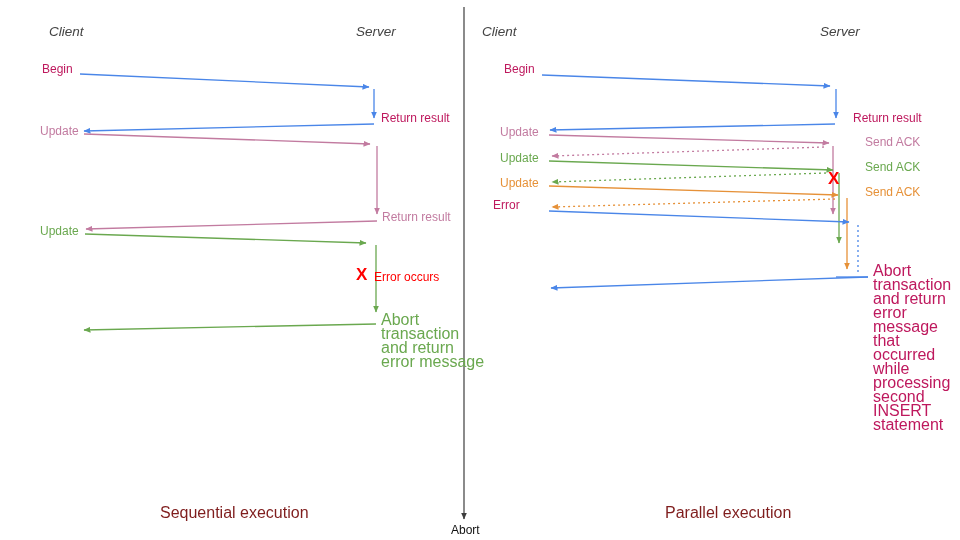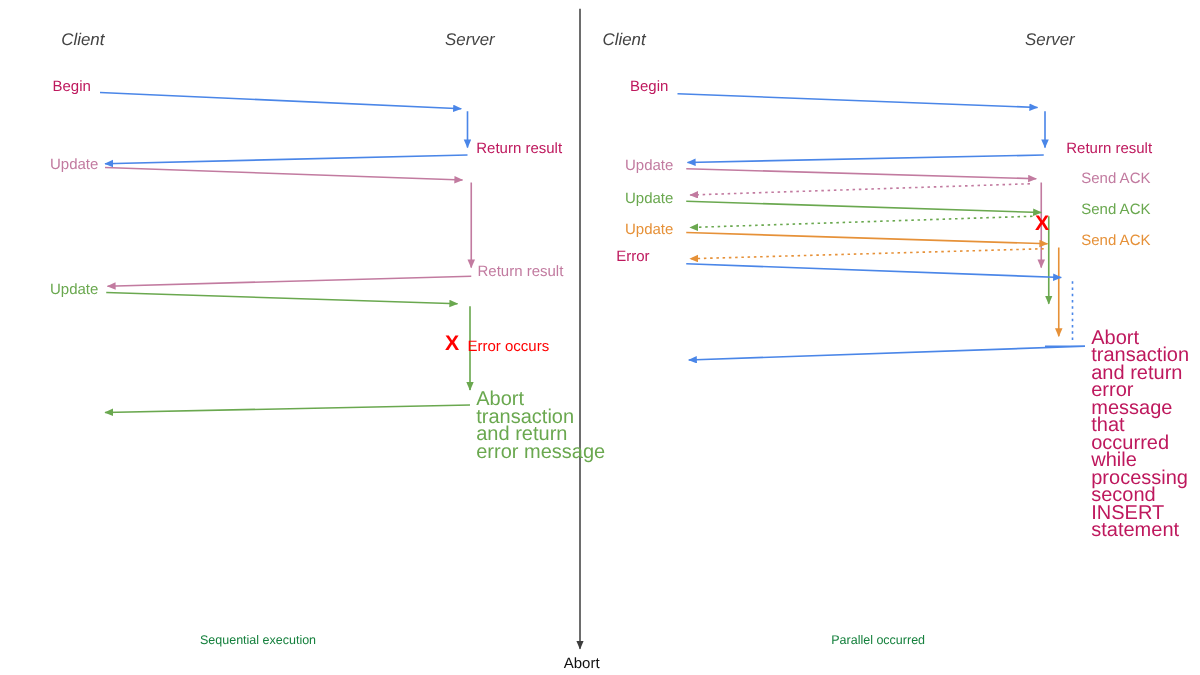--- a/index.html
+++ b/index.html
@@ -10,21 +10,21 @@
   #wires{position:absolute;left:0;top:0;width:960px;height:540px;}
   .label{position:absolute;font-size:12px;line-height:13px;white-space:pre-line;}
   .hdr{font-style:italic;font-size:13.5px;color:#434343;}
   .blue{color:#be185d;}
   .pink{color:#c27ba0;}
   .green{color:#6aa84f;}
   .orange{color:#e69138;}
   .red{color:#ff0000;}
   .xmark{font-weight:bold;font-size:17px;line-height:17px;color:#ff0000;}
   .para{font-size:16px;line-height:14px;}
-  .title{font-size:10px;color:#15803d;text-align:right;}
+  .title{font-size:16px;color:#7f1d1d;text-align:right;}
   .timelbl{font-size:12px;color:#111111;}
 </style>
 </head>
 <body>
 
 <div id="stage">
 
   <svg id="wires" viewBox="0 0 960 540" xmlns="http://www.w3.org/2000/svg">
     <defs>
       <marker id="ab" markerWidth="8" markerHeight="8" refX="6.5" refY="3" orient="auto" markerUnits="userSpaceOnUse">
@@ -110,15 +110,15 @@
   <div class="label blue para" style="left:873px;top:264px;">Abort
 transaction
 and return
 error message
 that occurred
 while
 processing
 second
 INSERT
 statement</div>
-  <div class="label title" style="left:665px;top:506px;">Parallel occurred</div>
+  <div class="label title" style="left:665px;top:506px;">Parallel execution</div>
 
 </div>
 
 </body></html>

